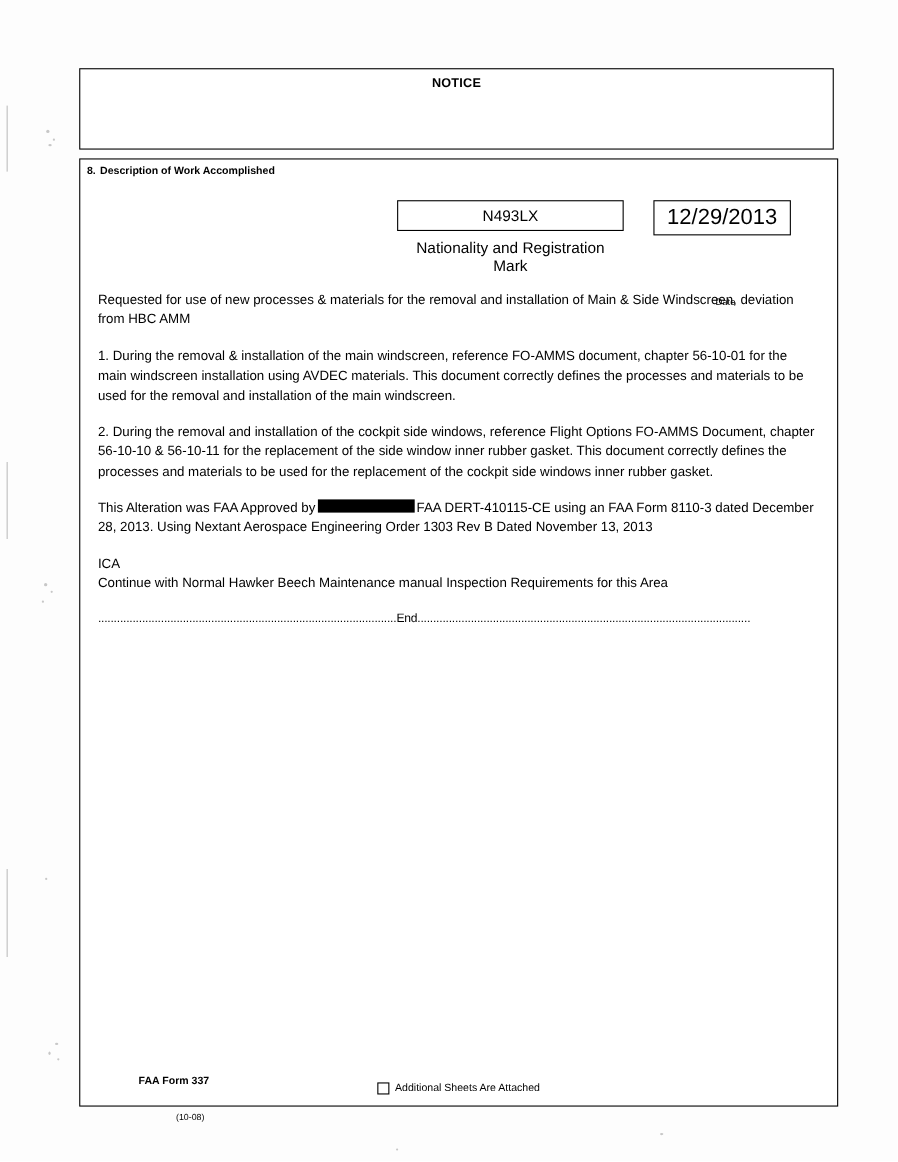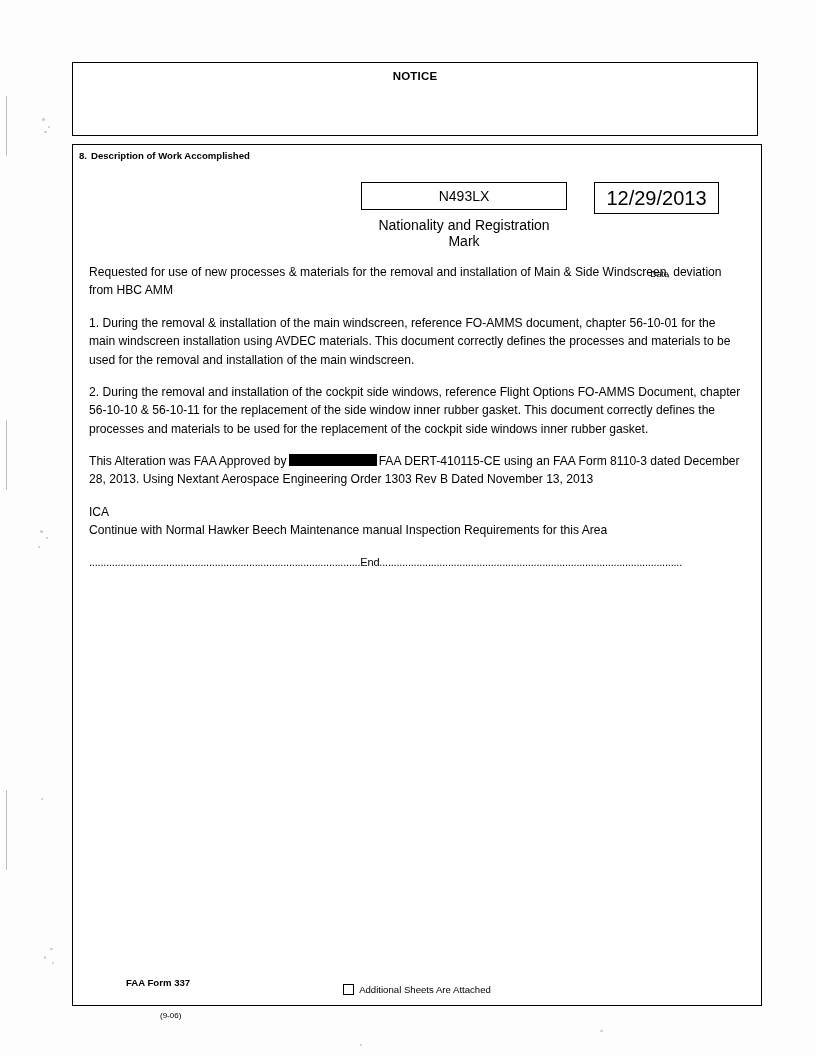--- a/index.html
+++ b/index.html
@@ -257,15 +257,15 @@
     </div>
 
     <div class="attach-row">
       <span class="checkbox"></span>
       <span>Additional Sheets Are Attached</span>
     </div>
 
   </div>
 
   <div class="form-id">FAA Form 337</div>
-  <div class="form-rev">(9-06)</div>
+  <div class="form-rev">(10-08)</div>
 
 </div>
 
 </body></html>

